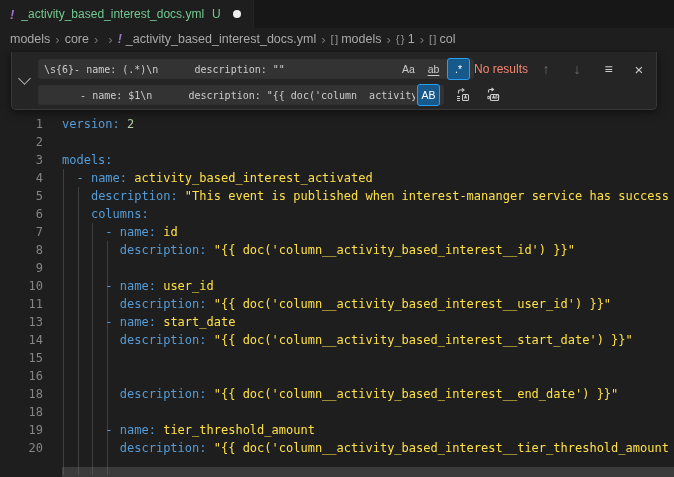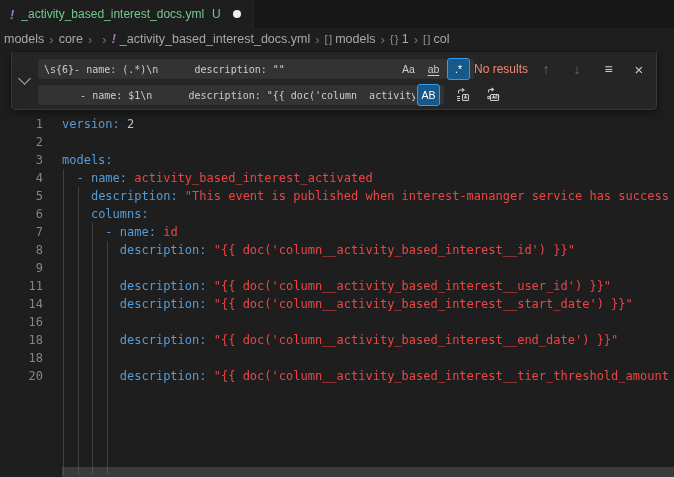--- a/index.html
+++ b/index.html
@@ -9,35 +9,35 @@
   .tabbar{height:28px;background:#171717;display:flex;align-items:stretch;}
   .tab{background:#1e1e1e;display:flex;align-items:center;padding:0 12px 0 10px;
     border-right:1px solid #252526;max-width:270px;}
   .yml-icon{color:#a074c4;font-weight:700;font-style:italic;font-size:13px;margin-right:7px;}
   .tab-label{color:#73c991;font-size:12px;white-space:nowrap;}
   .git-badge{color:#73c991;font-size:12px;margin-left:8px;}
   .dirty-dot{width:8px;height:8px;border-radius:50%;background:#f0f0f0;margin-left:12px;}
 
   
   .breadcrumbs{height:22px;background:#1e1e1e;display:flex;align-items:center;
-    padding-left:4px;white-space:nowrap;overflow:hidden;font-size:12.5px;color:#a9a9a9;}
+    padding-left:10px;white-space:nowrap;overflow:hidden;font-size:12.5px;color:#a9a9a9;}
   .bc-label{color:#a9a9a9;}
   .bc-sep{margin:0 5px;color:#767676;font-size:13px;}
   .bc-icon{margin-right:4px;font-size:11.5px;color:#8f8f8f;letter-spacing:-1px;}
   .bc-icon.file{color:#a074c4;font-weight:700;font-style:italic;font-size:12.5px;letter-spacing:0;}
 
   
   .editor{position:absolute;top:50px;left:0;right:0;bottom:0;background:#1e1e1e;overflow:hidden;}
   .codepane{position:absolute;top:65px;left:0;right:0;}
   .line{height:18px;display:flex;align-items:center;font-size:12px;line-height:18px;}
   .ln{width:43px;text-align:right;color:#858585;flex:0 0 43px;
       font-family:"DejaVu Sans Mono",monospace;user-select:none;}
   .codeline{margin-left:19px;white-space:pre;font-family:"DejaVu Sans Mono",monospace;color:#d4d4d4;text-align:right;}
   .tok-k{color:#569cd6;}
-  .tok-s{color:#ef4444;}
+  .tok-s{color:#fde047;}
   .tok-n{color:#b5cea8;}
   .tok-p{color:#d4d4d4;}
   .guide{position:absolute;width:1px;background:#404040;}
   .hscroll{position:absolute;left:62px;right:0;bottom:0;height:10px;background:rgba(121,121,121,.32);}
 
   
   .findwidget{position:absolute;left:11px;top:2px;width:646px;height:58px;background:#252526;
     border:1px solid #383838;border-top:none;border-radius:0 0 5px 5px;
     box-shadow:0 2px 10px rgba(0,0,0,.55);z-index:5;box-sizing:border-box;}
   .fw-toggle{position:absolute;left:0;top:0;bottom:0;width:25px;display:flex;align-items:center;
@@ -149,37 +149,53 @@
       </div>
       <div class="line">
         <span class="ln">8</span>
         <span class="codeline"><span class="tok-p">        </span><span class="tok-k">description:</span><span class="tok-p"> </span><span class="tok-s">"{{ doc('column__activity_based_interest__id') }}"</span></span>
       </div>
       <div class="line">
         <span class="ln">9</span>
         <span class="codeline"></span>
       </div>
       <div class="line">
+        <span class="ln">10</span>
+        <span class="codeline"><span class="tok-p">      </span><span class="tok-k">- name:</span><span class="tok-p"> </span><span class="tok-s">user_id</span></span>
+      </div>
+      <div class="line">
         <span class="ln">11</span>
         <span class="codeline"><span class="tok-p">        </span><span class="tok-k">description:</span><span class="tok-p"> </span><span class="tok-s">"{{ doc('column__activity_based_interest__user_id') }}"</span></span>
       </div>
       <div class="line">
+        <span class="ln">13</span>
+        <span class="codeline"><span class="tok-p">      </span><span class="tok-k">- name:</span><span class="tok-p"> </span><span class="tok-s">start_date</span></span>
+      </div>
+      <div class="line">
         <span class="ln">14</span>
         <span class="codeline"><span class="tok-p">        </span><span class="tok-k">description:</span><span class="tok-p"> </span><span class="tok-s">"{{ doc('column__activity_based_interest__start_date') }}"</span></span>
       </div>
       <div class="line">
+        <span class="ln">15</span>
+        <span class="codeline"></span>
+      </div>
+      <div class="line">
         <span class="ln">16</span>
       </div>
       <div class="line">
         <span class="ln">18</span>
         <span class="codeline"><span class="tok-p">        </span><span class="tok-k">description:</span><span class="tok-p"> </span><span class="tok-s">"{{ doc('column__activity_based_interest__end_date') }}"</span></span>
       </div>
       <div class="line">
         <span class="ln">18</span>
         <span class="codeline"></span>
+      </div>
+      <div class="line">
+        <span class="ln">19</span>
+        <span class="codeline"><span class="tok-p">      </span><span class="tok-k">- name:</span><span class="tok-p"> </span><span class="tok-s">tier_threshold_amount</span></span>
       </div>
       <div class="line">
         <span class="ln">20</span>
         <span class="codeline"><span class="tok-p">        </span><span class="tok-k">description:</span><span class="tok-p"> </span><span class="tok-s">"{{ doc('column__activity_based_interest__tier_threshold_amount</span></span>
       </div>
     </div>
 
   <div class="hscroll"></div>
 
   <div class="findwidget">

